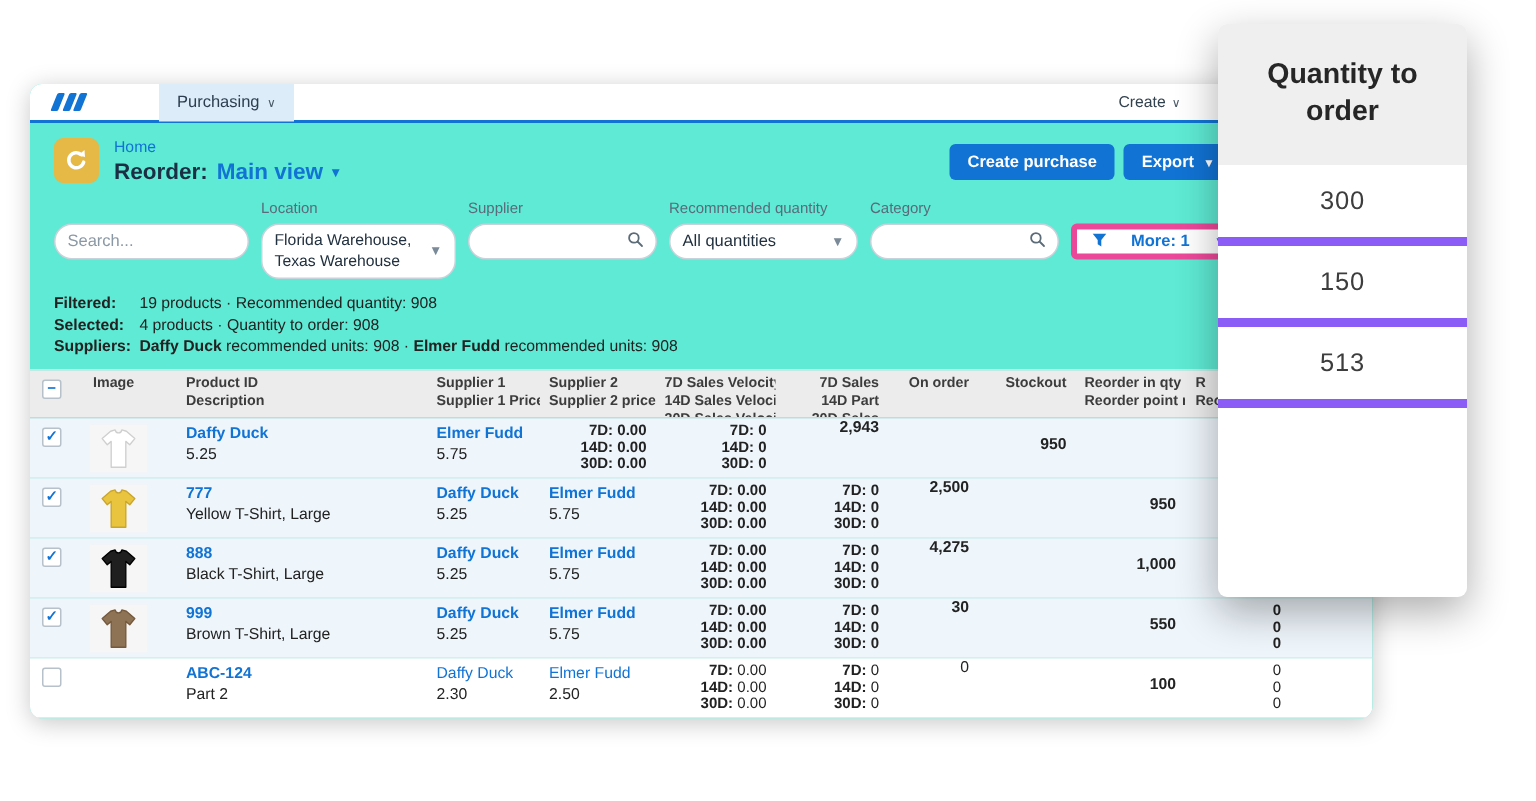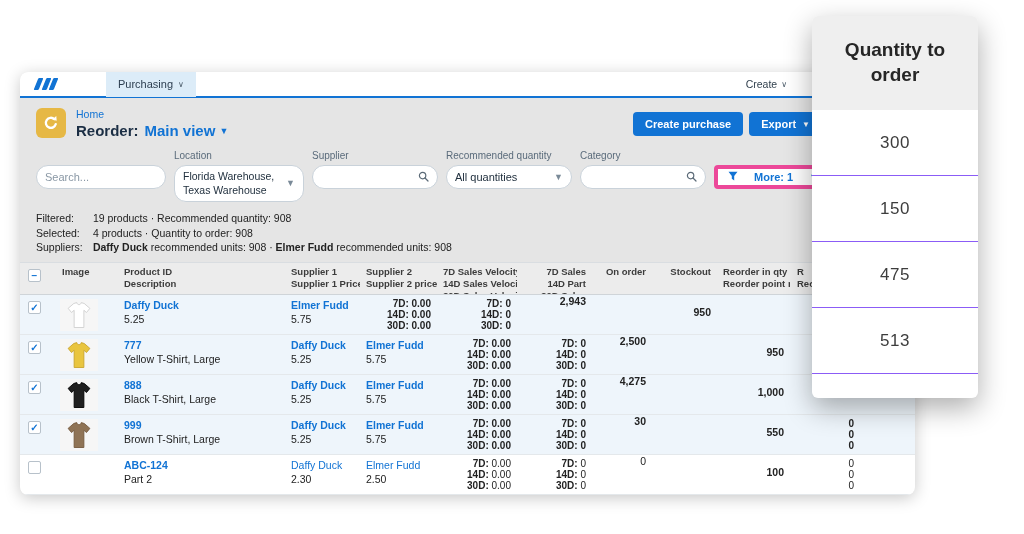--- a/index.html
+++ b/index.html
@@ -1,20 +1,20 @@
 <!DOCTYPE html>
 <html><head>
 <meta charset="utf-8">
 <style>
   * { box-sizing: border-box; margin: 0; padding: 0; }
   body { background:#fff; font-family:"Liberation Sans", sans-serif; }
   .stage { position:relative; width:1024px; height:534px; background:#fff; overflow:hidden; }
 
   
-  .window { position:absolute; left:20px; top:72px; width:895px; height:423px; background:#e5e5e5;
+  .window { position:absolute; left:20px; top:56px; width:895px; height:423px; background:#5eead4;
             border-radius:8px; box-shadow:0 3px 16px rgba(0,0,0,.22); overflow:hidden; }
 
   
   .topbar { height:26px; border-bottom:2px solid #1173d4; display:flex; align-items:center; position:relative; background:#fff; }
   .logo { margin-left:16px; display:flex; gap:2.5px; }
   .logo i { width:5px; height:12px; background:#1173d4; transform:skewX(-22deg); border-radius:1px; }
   .tab { margin-left:50px; background:#dcecf8; height:26px; display:flex; align-items:center; gap:5px;
          padding:0 12px; font-size:11px; color:#2c3e50; cursor:pointer; }
   .tab .caret { font-size:8px; color:#4a5a68; }
   .top-menu { position:absolute; font-size:10.5px; color:#33424f; display:flex; align-items:center; gap:4px; }
@@ -46,21 +46,21 @@
   .ctrl-location { height:37px; width:130px; font-size:10.5px; line-height:1.25; }
   .ctrl-location .loc-text { flex:1; }
   .fcaret { color:#7a8a98; font-size:9px; margin-left:6px; }
   .w130 { width:130px; } .w126 { width:126px; }
   .more-btn { height:24px; border:4px solid #ec4899; border-radius:4px; background:#fff; display:flex;
               align-items:center; gap:16px; padding:0 10px; color:#1173d4; font-size:11px; font-weight:700; cursor:pointer; }
   .more-btn .caret { font-size:9px; color:#1173d4; }
 
   
   .summary { padding:9px 16px 0; font-size:10.5px; color:#222; line-height:1.4; }
-  .slabel { display:inline-block; width:54px; font-weight:400; }
+  .slabel { display:inline-block; width:54px; font-weight:700; }
   .sbold { font-weight:700; }
 
   
   .grid { display:grid; grid-template-columns:28px 70px 167px 75px 77px 80px 75px 60px 65px 73px 70px 1fr; }
   .table { margin-top:7px; border-top:1px solid #d9dde1; }
   .thead { background:#ececec; border-bottom:1px solid #cfd4d8; height:32px;
            font-size:9.5px; font-weight:700; color:#3c3c3c; }
   .th { padding:3px 6px; line-height:1.28; overflow:hidden; white-space:nowrap; }
   .th.r { text-align:right; }
   .tr { height:40px; border-bottom:1px solid #e4e8eb; font-size:10.5px; color:#222; background:#fff; }
@@ -82,22 +82,22 @@
   .mline b { font-weight:700; color:#222; }
   .tr.sel .num, .tr.sel .oo-num { font-weight:700; }
   .rp-num { font-weight:700; padding-top:11px; }
   .oo-num { padding-top:0; }
 
   
   .card { position:absolute; left:812px; top:16px; width:166px; height:382px; background:#fff;
           border-radius:6px; box-shadow:0 10px 28px rgba(0,0,0,.32); overflow:hidden; z-index:5; }
   .card-head { background:#efefef; height:94px; display:flex; align-items:center; justify-content:center;
                text-align:center; font-size:19px; font-weight:700; color:#262626; line-height:1.3; padding:0 20px; }
-  .card-row { height:66px; display:flex; align-items:center; justify-content:center; font-size:17px;
-              color:#3d3d3d; border-bottom:1px solid #8b5cf6; letter-spacing:.5px; }
+  .card-row { height:54px; display:flex; align-items:center; justify-content:center; font-size:17px;
+              color:#3d3d3d; border-bottom:6px solid #8b5cf6; letter-spacing:.5px; }
 </style>
 </head>
 <body>
 
 <div class="stage">
   <div class="window">
 
     <div class="topbar">
       <div class="logo">
           <i></i>
@@ -467,17 +467,16 @@
 
 </div>
     </div>
   </div>
 
   <div class="card">
     <div class="card-head">Quantity to order</div>
     <div id="card-body">
         <div class="card-row">300</div>
         <div class="card-row">150</div>
-        <div class="card-row">475</div>
         <div class="card-row">513</div>
       </div>
   </div>
 </div>
 
 </body></html>

